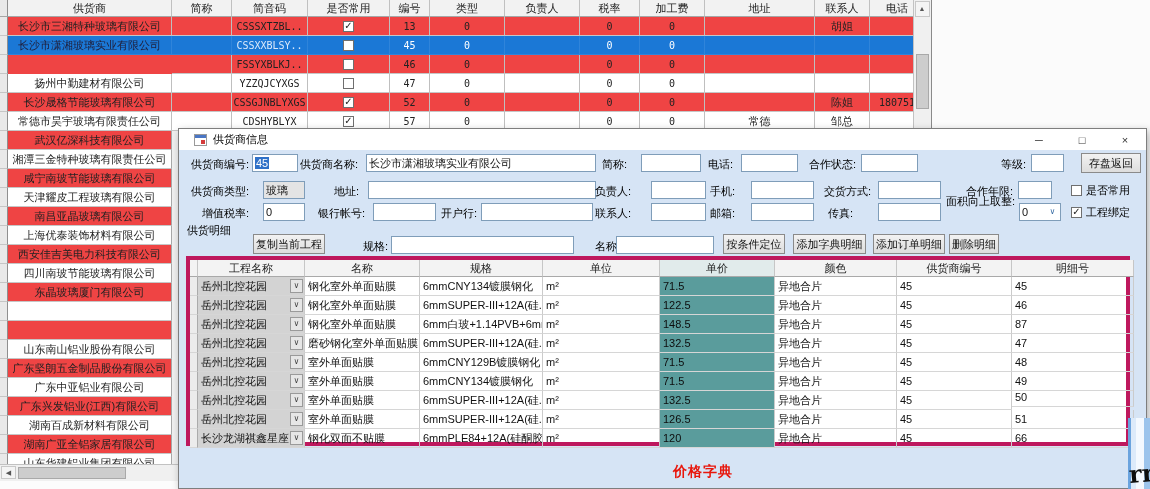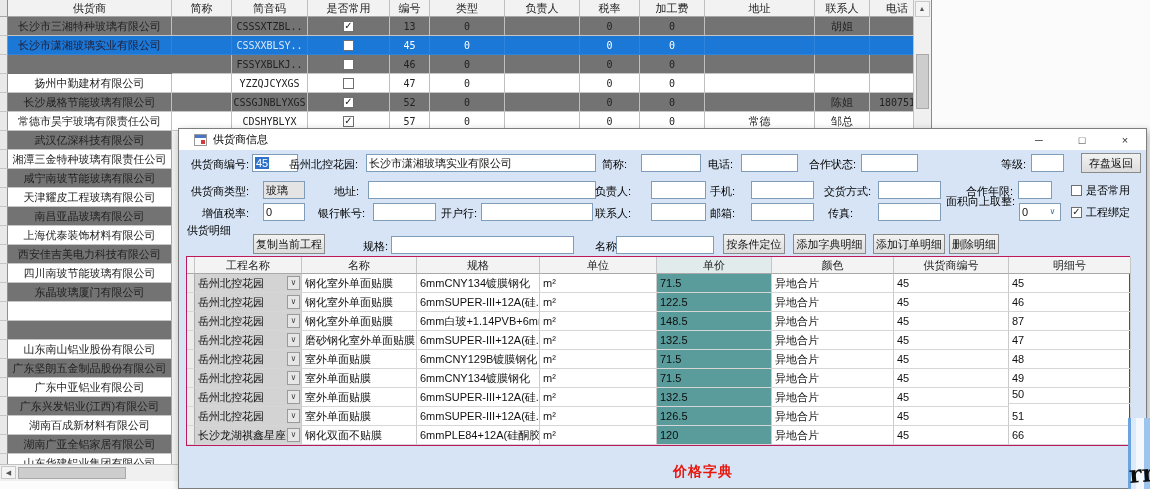--- a/index.html
+++ b/index.html
@@ -5,21 +5,21 @@
   *{margin:0;padding:0;box-sizing:border-box;font-family:"Liberation Sans",sans-serif}
   html,body{width:1150px;height:489px;overflow:hidden;background:#fbfbfb}
   .screen{position:relative;width:1150px;height:489px;background:#fbfbfb;overflow:hidden}
 
   
   .bgwin{position:absolute;left:0;top:0;width:932px;height:489px;background:#f0f0f0;border-right:1px solid #8a8a8a;z-index:1}
   #bg-grid{position:absolute;left:0;top:0;width:926px;height:489px}
   .bgcorner{position:absolute;left:0;top:0;width:8px;height:17px;background:#e9e9e9;border-right:1px solid #8f8f8f;border-bottom:1px solid #a6a6a6}
   .bgh{position:absolute;top:0;height:17px;background:#f2f2f2;border-right:1px solid #c0c0c0;border-bottom:1px solid #a6a6a6;font-size:11px;line-height:16px;text-align:center;color:#222;overflow:hidden;white-space:nowrap}
   .bgrow{position:absolute;left:8px;width:917px;height:19px}
-  .even{background:#737373}
+  .even{background:#ef4444}
   .odd{background:#ffffff}
   .selrow{background:#1b78d6}
   .bgrh{position:absolute;left:0;width:8px;height:19px;background:#e9e9e9;border-right:1px solid #8f8f8f;border-bottom:1px solid #c6c6c6}
   .bgc{position:absolute;height:19px;font-size:11px;line-height:19px;text-align:center;overflow:hidden;white-space:nowrap;border-right:1px solid #bfbfbf;border-bottom:1px solid #c6c6c6;color:#222}
   .mono{font-family:"DejaVu Sans Mono",monospace;font-size:10px}
   .cbcell{display:flex;align-items:center;justify-content:center}
   .selc{color:#ffffff;border-right-color:#2f84da;border-bottom-color:#2f84da}
   .selname{color:#20203c}
   .selcode{color:#d9e8fa}
   .xrow{border-right:1px solid #a8a8a8}
@@ -49,21 +49,21 @@
   .input{position:absolute;height:18px;background:#fff;border:1px solid #7f9db9;font-size:11px;line-height:16px;padding:0 2px;overflow:hidden;white-space:nowrap;color:#111}
   .ro{background:#e4e4e4}
   .selhl{background:#2f71c8;color:#fff;padding:0 1px}
   .btn{position:absolute;height:20px;background:linear-gradient(#f2f2f2,#dddddd);border:1px solid #8a8a8a;font-size:11px;line-height:18px;text-align:center;white-space:nowrap;overflow:hidden;color:#111}
   .cbwrap{position:absolute;display:flex;align-items:center;gap:4px;font-size:11px;color:#000}
   .ddarrow{position:absolute;right:1px;top:1px;width:13px;height:14px;font-size:8px;line-height:14px;text-align:center;color:#3a6ea5}
   .seldd{padding-right:15px}
   .sectlbl{position:absolute;font-size:11px;color:#000;white-space:nowrap}
 
   
-  .dgrid{position:absolute;left:7px;top:106px;width:944px;height:190px;background:#fff;border:1px solid #be185d}
+  .dgrid{position:absolute;left:7px;top:106px;width:944px;height:190px;background:#fff;border:4px solid #be185d}
   .dgh{position:absolute;top:0;height:17px;background:#f3f3f3;border-right:1px solid #c6c6c6;border-bottom:1px solid #a9a9a9;font-size:11px;line-height:16px;text-align:center;overflow:hidden;white-space:nowrap;color:#222}
   .pricehdr{background:#e1ebeb}
   .dgc{position:absolute;height:19px;font-size:11px;line-height:19px;padding-left:3px;overflow:hidden;white-space:nowrap;border-right:1px solid #cbcbcb;border-bottom:1px solid #d6d6d6;color:#111;text-align:left}
   .dgrh{position:absolute;left:0;width:8px;height:19px;background:#ececec;border-right:1px solid #ababab;border-bottom:1px solid #d6d6d6}
   .combo{background:#d3d3d3;padding-right:12px}
   .carrow{position:absolute;right:1px;top:2px;width:13px;height:14px;background:#e6e6e6;border:1px solid #9a9a9a;font-size:8px;line-height:12px;text-align:center;color:#444}
   .price{background:var(--teal,#5a9c9c);color:#0d0d0d}
 
   .footer-label{position:absolute;left:494px;top:313px;font-size:14px;font-weight:bold;letter-spacing:1px;color:var(--red,#e8160c);white-space:nowrap}
 
@@ -242,21 +242,21 @@
       <div class="wctrl">
         <div class="wbtn">─</div>
         <div class="wbtn">□</div>
         <div class="wbtn">×</div>
       </div>
     </div>
     <div class="dbody">
 
       <div class="lbl" style="left:0;top:7px;width:70px">供货商编号:</div>
       <div class="input" style="left:73px;top:4px;width:46px"><span class="selhl">45</span></div>
-      <div class="lbl" style="left:105px;top:7px;width:74px">岳州北控花园:</div>
+      <div class="lbl" style="left:105px;top:7px;width:74px">供货商名称:</div>
       <div class="input" style="left:187px;top:4px;width:230px">长沙市潇湘玻璃实业有限公司</div>
       <div class="lbl" style="left:396px;top:7px;width:52px">简称:</div>
       <div class="input" style="left:462px;top:4px;width:60px"></div>
       <div class="lbl" style="left:516px;top:7px;width:38px">电话:</div>
       <div class="input" style="left:562px;top:4px;width:57px"></div>
       <div class="lbl" style="left:613px;top:7px;width:64px">合作状态:</div>
       <div class="input" style="left:682px;top:4px;width:57px"></div>
       <div class="lbl" style="left:809px;top:7px;width:38px">等级:</div>
       <div class="input" style="left:852px;top:4px;width:33px"></div>
       <div class="btn" style="left:902px;top:3px;width:60px">存盘返回</div>

